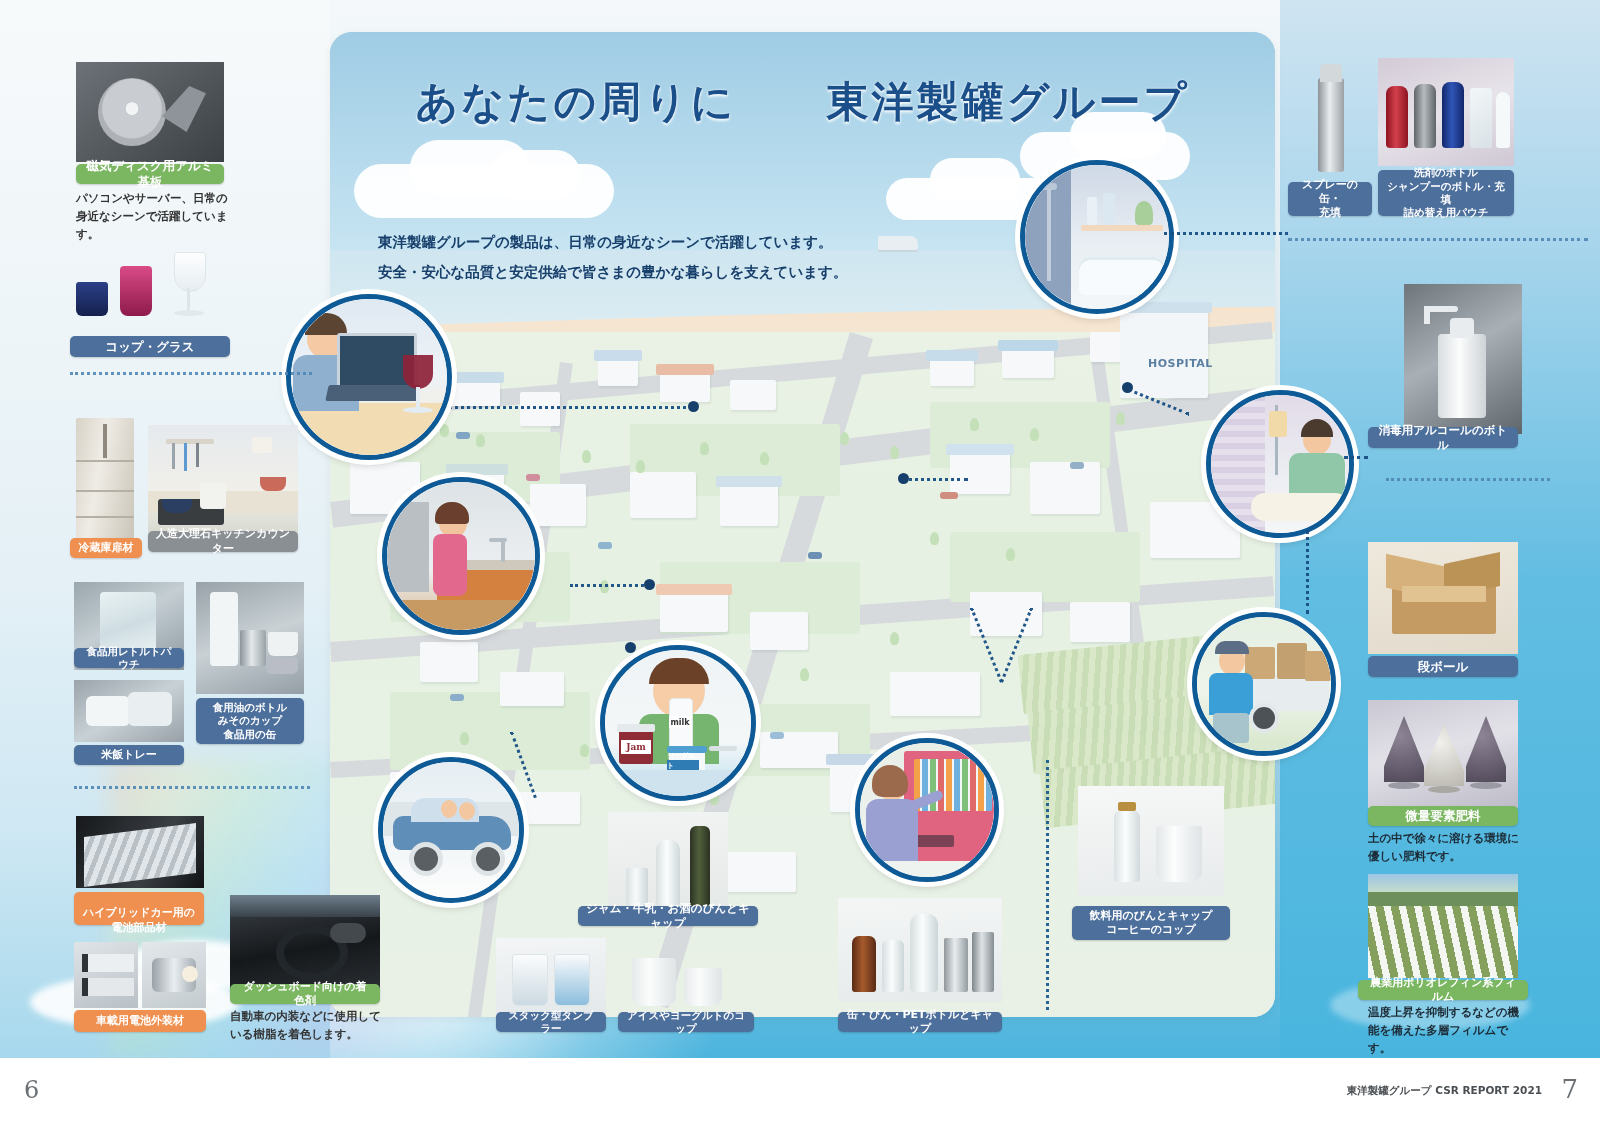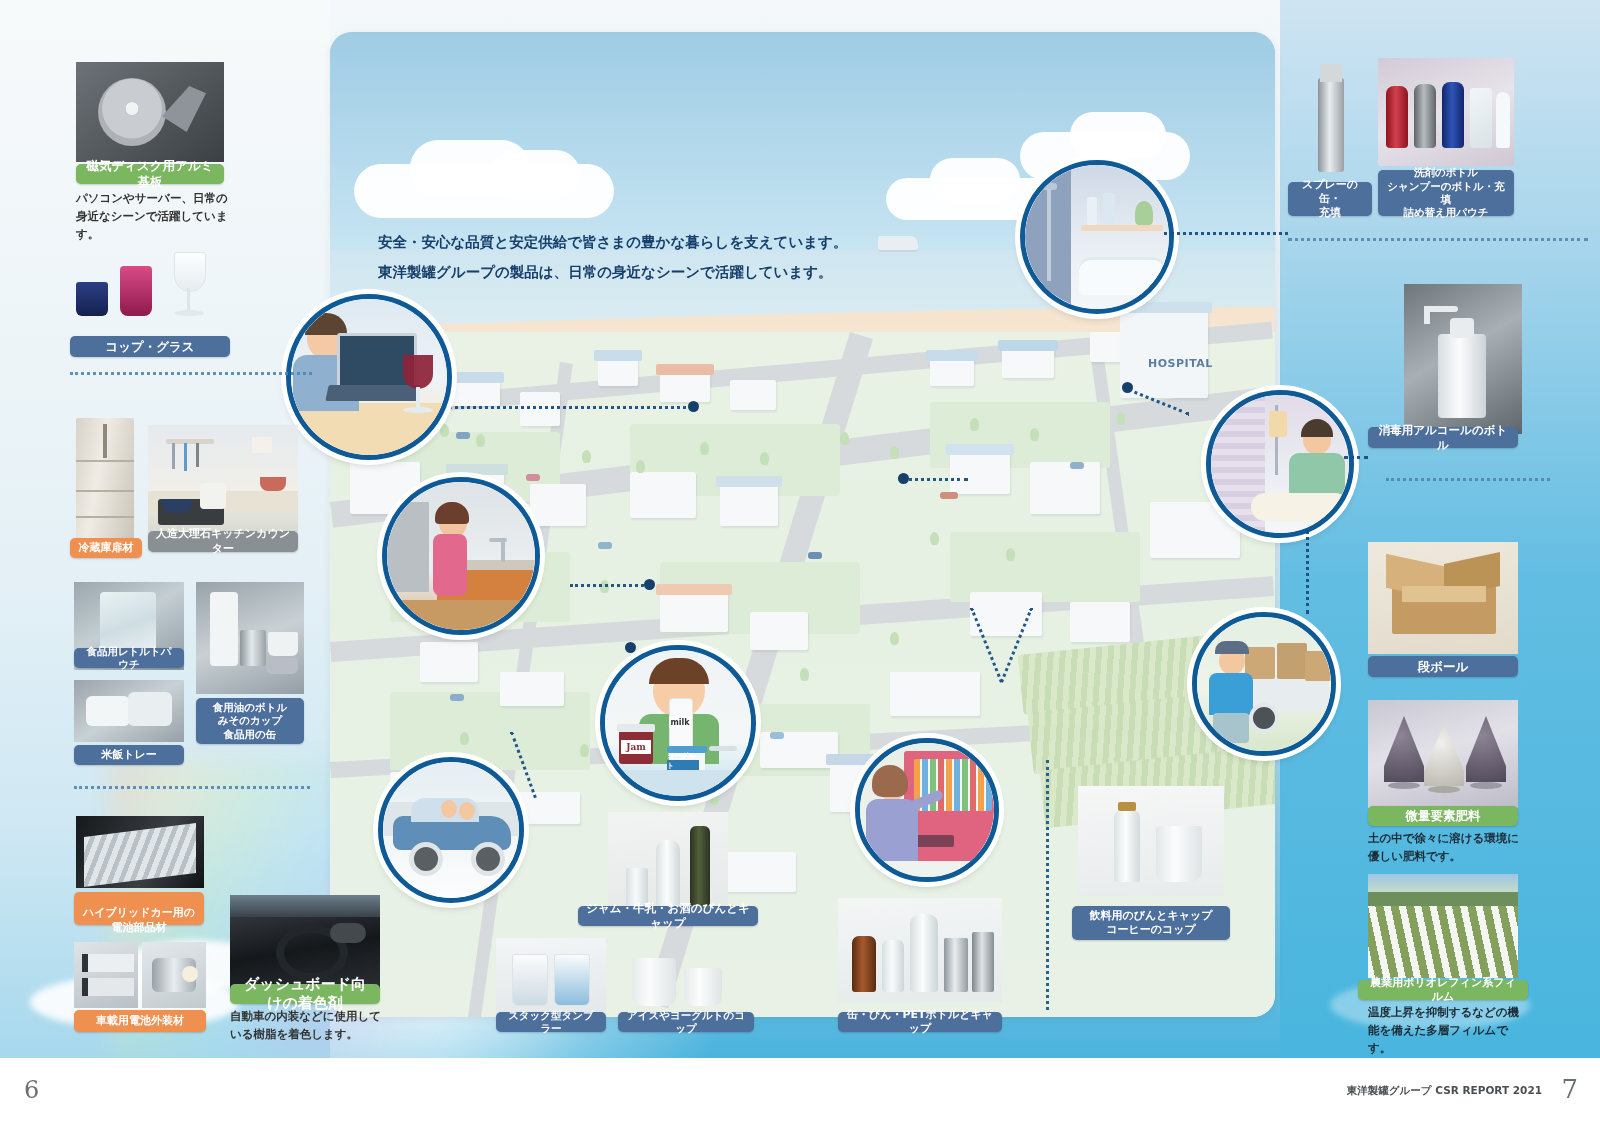--- a/index.html
+++ b/index.html
@@ -131,24 +131,27 @@
     <div class="panel-land"></div>
 
     <div class="cloud" style="left:24px;top:132px;width:260px;height:54px;"></div>
     <div class="cloud" style="left:80px;top:108px;width:120px;height:56px;"></div>
     <div class="cloud" style="left:160px;top:118px;width:90px;height:48px;"></div>
     <div class="cloud" style="left:556px;top:146px;width:180px;height:42px;"></div>
     <div class="cloud" style="left:600px;top:126px;width:90px;height:44px;"></div>
     <div class="cloud" style="left:690px;top:100px;width:170px;height:48px;"></div>
     <div class="cloud" style="left:740px;top:80px;width:96px;height:46px;"></div>
 
+    <div class="title-wrap">
+      <div class="title">あなたの周りに　　東洋製罐グループ</div>
+    </div>
 
     <div class="intro">
+      <div>東洋製罐グループの製品は、日常の身近なシーンで活躍しています。</div>
       <div>安全・安心な品質と安定供給で皆さまの豊かな暮らしを支えています。</div>
-      <div>東洋製罐グループの製品は、日常の身近なシーンで活躍しています。</div>
     </div>
 
     <div class="ship" style="left:548px;top:204px;"></div>
 
     <div class="road" style="left:0;top:372px;width:945px;height:17px;transform:rotate(-5deg);transform-origin:left top;"></div>
     <div class="road" style="left:0;top:470px;width:945px;height:26px;transform:rotate(-7deg);transform-origin:left top;"></div>
     <div class="road" style="left:0;top:610px;width:945px;height:20px;transform:rotate(-4deg);transform-origin:left top;"></div>
     <div class="road" style="left:0;top:730px;width:945px;height:16px;transform:rotate(-3deg);transform-origin:left top;"></div>
     <div class="road" style="left:520px;top:300px;width:24px;height:700px;transform:rotate(17deg);transform-origin:top left;"></div>
     <div class="road" style="left:230px;top:330px;width:13px;height:680px;transform:rotate(8deg);transform-origin:top left;"></div>
@@ -486,21 +489,21 @@
     </div>
     <div class="lbl orange" style="left:74px;top:1010px;width:132px;height:22px;font-size:11px;">車載用電池外装材</div>
   </div>
 
   <div class="card">
     <div class="ph" style="left:230px;top:895px;width:150px;height:96px;background:linear-gradient(170deg,#3e4449,#15181b 55%,#2a2f33);">
       <div class="obj" style="left:46px;top:30px;width:56px;height:40px;border:8px solid #22272b;border-radius:50%;"></div>
       <div class="obj" style="left:0;top:0;width:150px;height:22px;background:linear-gradient(180deg,#6e7f8c,#39424a);"></div>
       <div class="obj" style="left:100px;top:28px;width:36px;height:20px;background:#44494e;border-radius:10px;"></div>
     </div>
-    <div class="lbl green" style="left:230px;top:984px;width:150px;height:20px;font-size:15px;">ダッシュボード向けの着色剤</div>
+    <div class="lbl green" style="left:230px;top:984px;width:150px;height:20px;font-size:11px;">ダッシュボード向けの着色剤</div>
     <div class="desc" style="left:230px;top:1008px;width:154px;">自動車の内装などに使用している樹脂を着色します。</div>
   </div>
 
   <div class="card">
     <div class="ph" style="left:1300px;top:58px;width:62px;height:118px;background:transparent;">
       <div class="obj" style="left:18px;top:20px;width:26px;height:94px;background:linear-gradient(90deg,#8c9297,#e9edef 45%,#9aa0a5);border-radius:3px;"></div>
       <div class="obj" style="left:20px;top:6px;width:22px;height:18px;background:#d3d8db;border-radius:4px 4px 0 0;"></div>
     </div>
     <div class="lbl blue" style="left:1288px;top:182px;width:84px;height:34px;font-size:11px;white-space:pre-line;">
       <span style="white-space:pre-line;">スプレーの缶・

